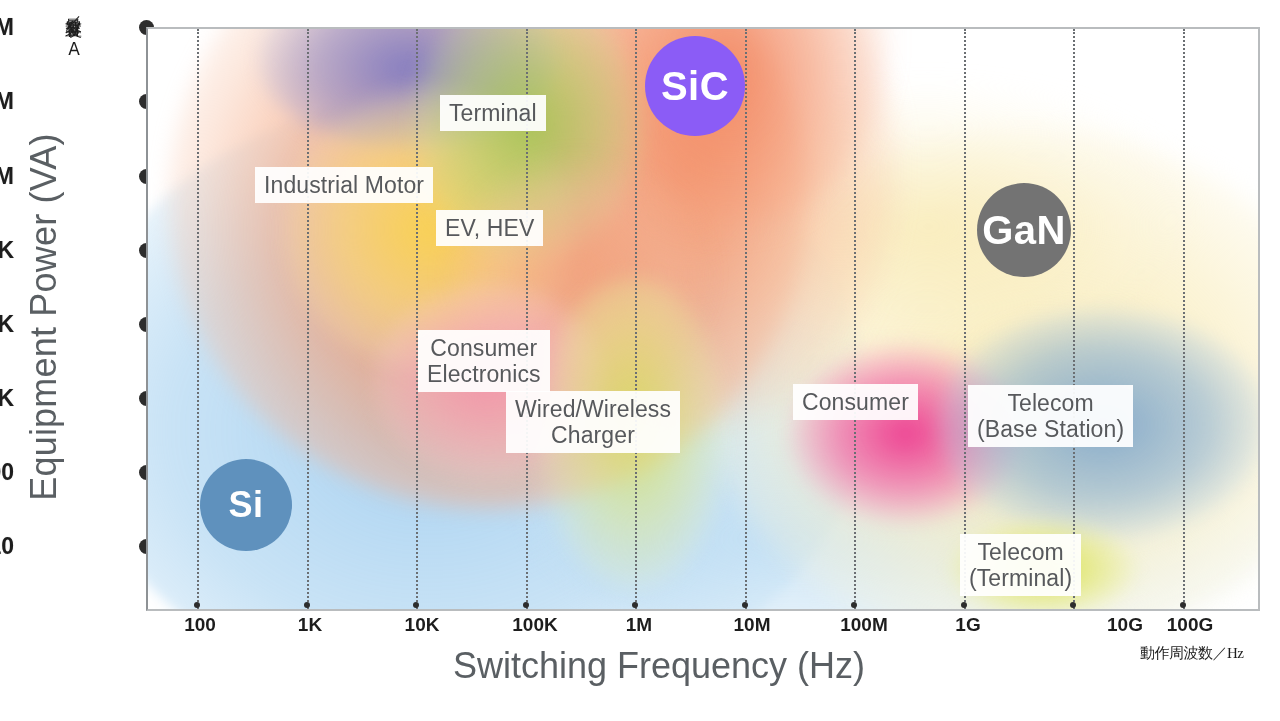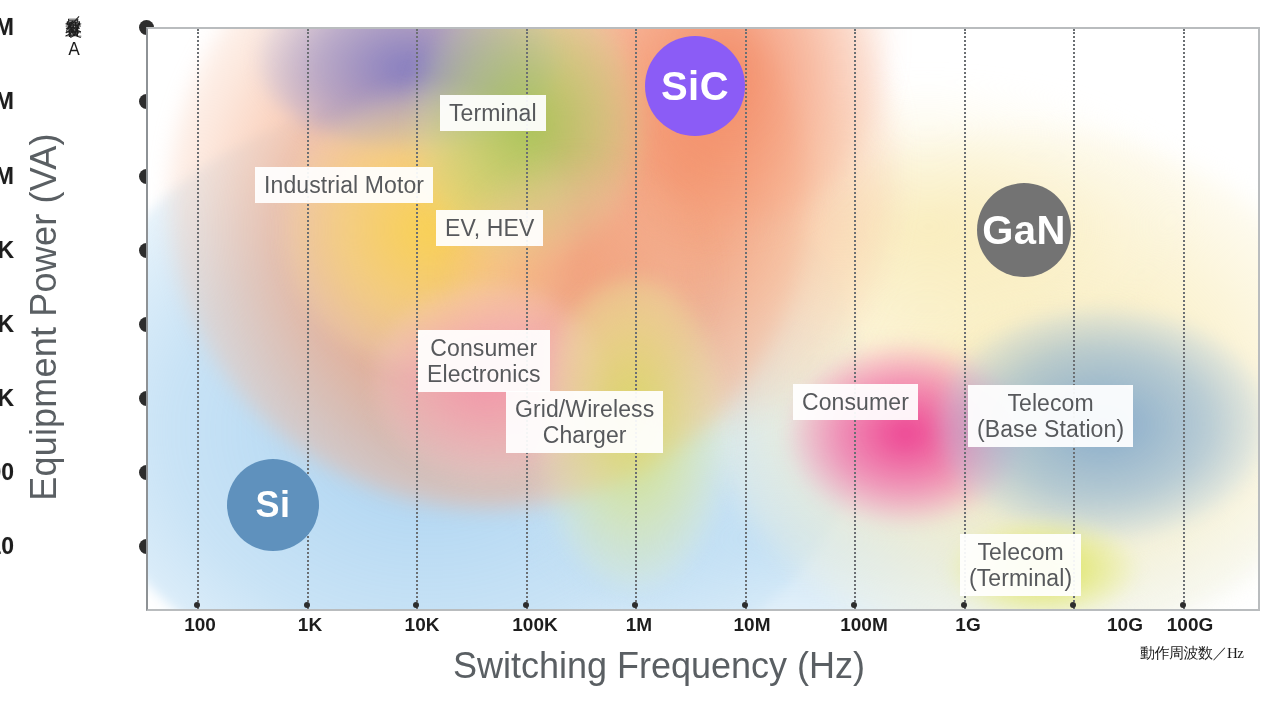--- a/index.html
+++ b/index.html
@@ -265,32 +265,32 @@
 
     <div class="applabel" style="left:292px;top:66px;">Terminal</div>
 
     <div class="applabel" style="left:107px;top:138px;">Industrial Motor</div>
 
     <div class="applabel" style="left:288px;top:181px;">EV, HEV</div>
 
     <div class="applabel" style="left:270px;top:301px;">Consumer
 Electronics</div>
 
-    <div class="applabel" style="left:358px;top:362px;">Grid/Wireless
+    <div class="applabel" style="left:358px;top:362px;">Wired/Wireless
 Charger</div>
 
     <div class="applabel" style="left:645px;top:355px;">Consumer</div>
 
     <div class="applabel" style="left:820px;top:356px;">Telecom
 (Base Station)</div>
 
     <div class="applabel" style="left:812px;top:505px;">Telecom
 (Terminal)</div>
 
-    <div class="tech si" style="left:79px;top:430px;width:92px;height:92px;background:#5f91bd;">Si</div>
+    <div class="tech si" style="left:52px;top:430px;width:92px;height:92px;background:#5f91bd;">Si</div>
 
     <div class="tech sic" style="left:497px;top:7px;width:100px;height:100px;background:#8b5cf6;">SiC</div>
 
     <div class="tech gan" style="left:829px;top:154px;width:94px;height:94px;background:#737373;">GaN</div>
   </div>
 
   <div>
     <div class="xdot" style="left:197px;"></div>
     <div class="xdot" style="left:307px;"></div>
     <div class="xdot" style="left:416px;"></div>

